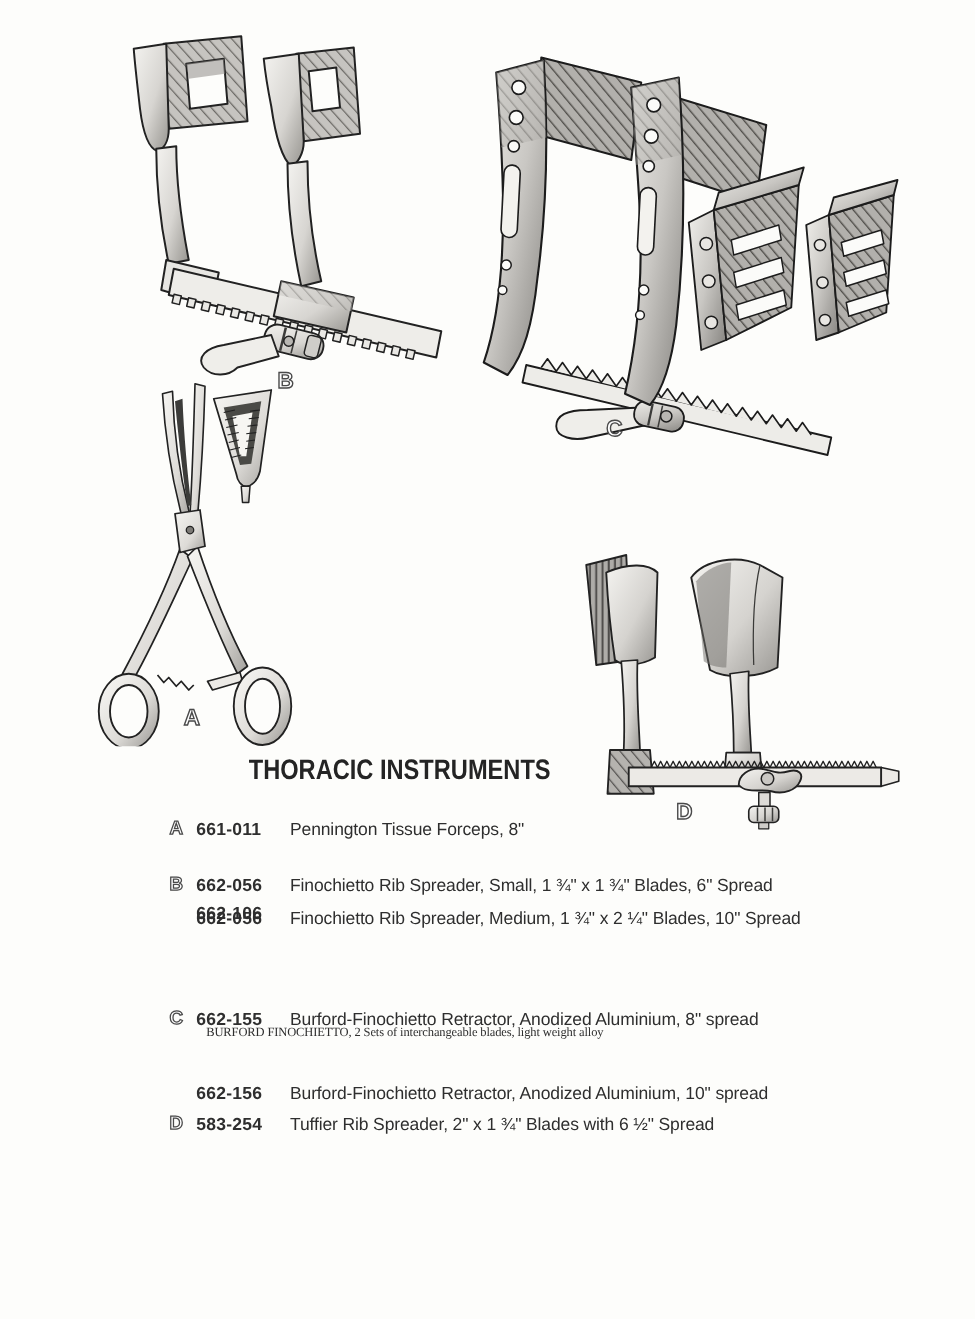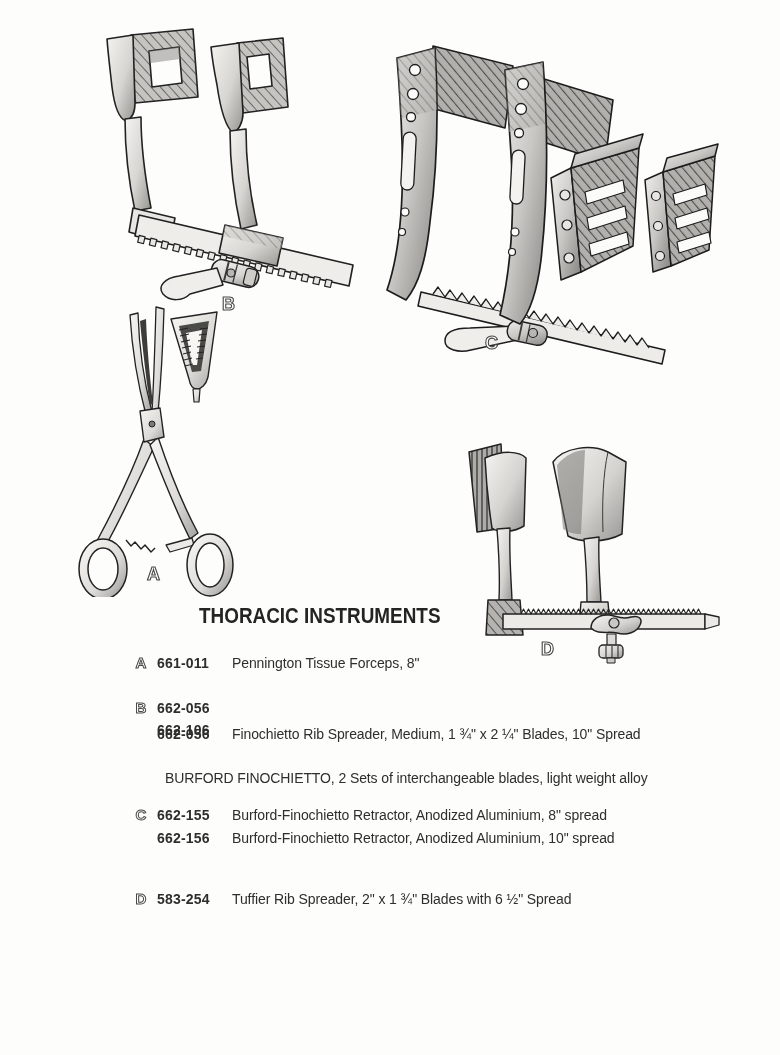--- a/index.html
+++ b/index.html
@@ -24,22 +24,22 @@
   }
   .row{position:absolute;left:0;top:0;width:780px;height:20px;font-size:14px;line-height:20px;}
   .row .letter{
     position:absolute;left:128px;width:26px;text-align:center;
     font-weight:700;font-size:15px;
     color:#fff;-webkit-text-stroke:1px #4a4a4a;text-shadow:0 0 .6px #777;
   }
   .row .code{position:absolute;left:157px;white-space:nowrap;letter-spacing:.2px;font-weight:bold;}
   .row .desc{position:absolute;left:232px;white-space:nowrap;letter-spacing:-.1px;}
   .group-heading{
-    position:absolute;left:165px;top:768px;height:20px;
-    font-size:14px;line-height:20px;white-space:nowrap;letter-spacing:-.1px;
+    position:absolute;left:165px;top:817px;height:20px;
+    font-size:10px;line-height:20px;white-space:nowrap;letter-spacing:-.1px;font-family:Liberation Serif, serif;
   }
 </style>
 </head>
 <body>
 
 <div class="page">
 
   <div class="fig" style="left:85px;top:25px;">
     <svg width="300" height="290" viewBox="0 0 300 290">
       <defs>
@@ -276,39 +276,40 @@
 
   <div class="row" style="top:653px">
     <span class="letter">A</span>
     <span class="code">661-011</span>
     <span class="desc">Pennington Tissue Forceps, 8"</span>
   </div>
 
   <div class="row" style="top:698px">
     <span class="letter">B</span>
     <span class="code">662-056</span>
+    <span class="desc">Finochietto Rib Spreader, Small, 1 ¾" x 1 ¾" Blades, 6" Spread</span>
   </div>
   <div class="row" style="top:724px">
     <span class="letter"></span>
     <span class="code">662-056</span>
     <span class="desc">Finochietto Rib Spreader, Medium, 1 ¾" x 2 ¼" Blades, 10" Spread</span>
   </div>
   <div class="row" style="top:720px">
     <span class="letter"></span>
     <span class="code">662-106</span>
   </div>
 
   <div class="group-heading">BURFORD FINOCHIETTO, 2 Sets of interchangeable blades, light weight alloy</div>
 
   <div class="row" style="top:805px">
     <span class="letter">C</span>
     <span class="code">662-155</span>
     <span class="desc">Burford-Finochietto Retractor, Anodized Aluminium, 8" spread</span>
   </div>
-  <div class="row" style="top:828px">
+  <div class="row" style="top:864px">
     <span class="letter"></span>
     <span class="code">662-156</span>
     <span class="desc">Burford-Finochietto Retractor, Anodized Aluminium, 10" spread</span>
   </div>
 
   <div class="row" style="top:889px">
     <span class="letter">D</span>
     <span class="code">583-254</span>
     <span class="desc">Tuffier Rib Spreader, 2" x 1 ¾" Blades with 6 ½" Spread</span>
   </div>

